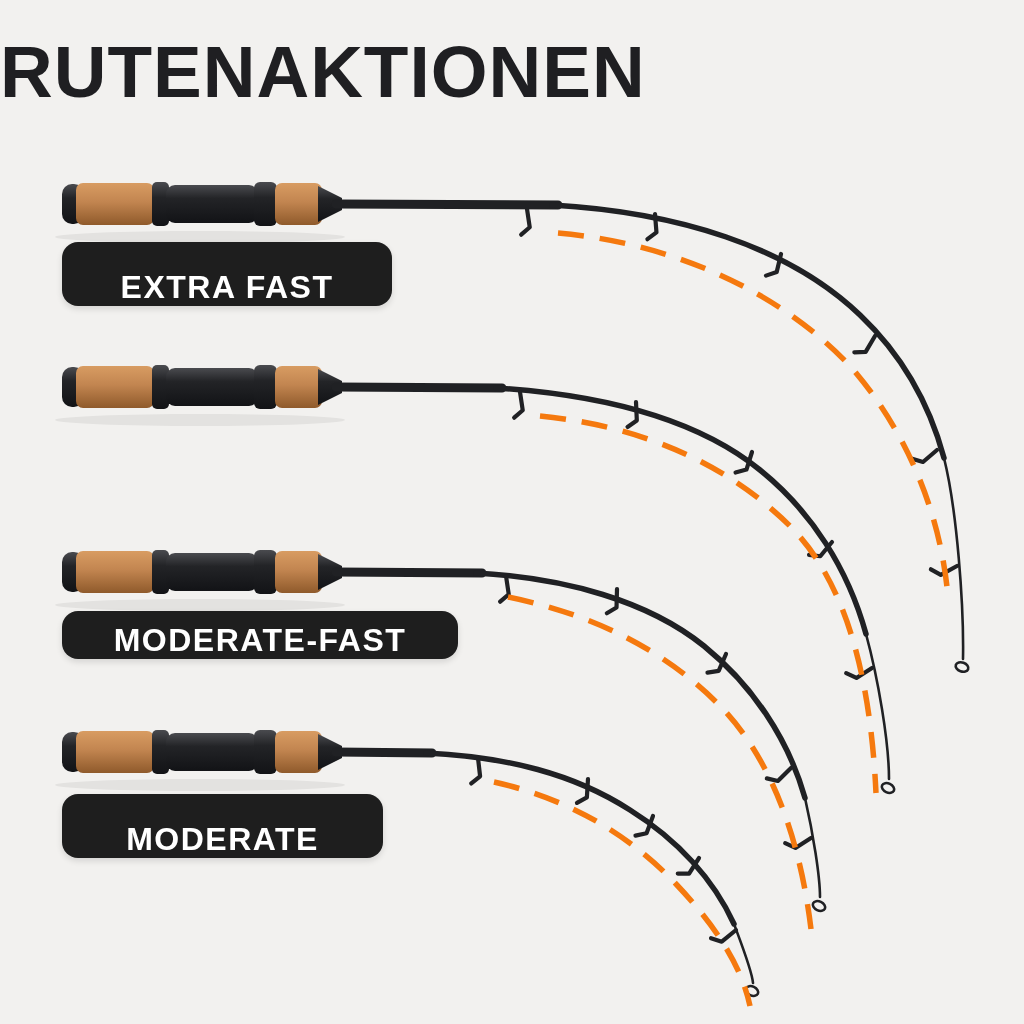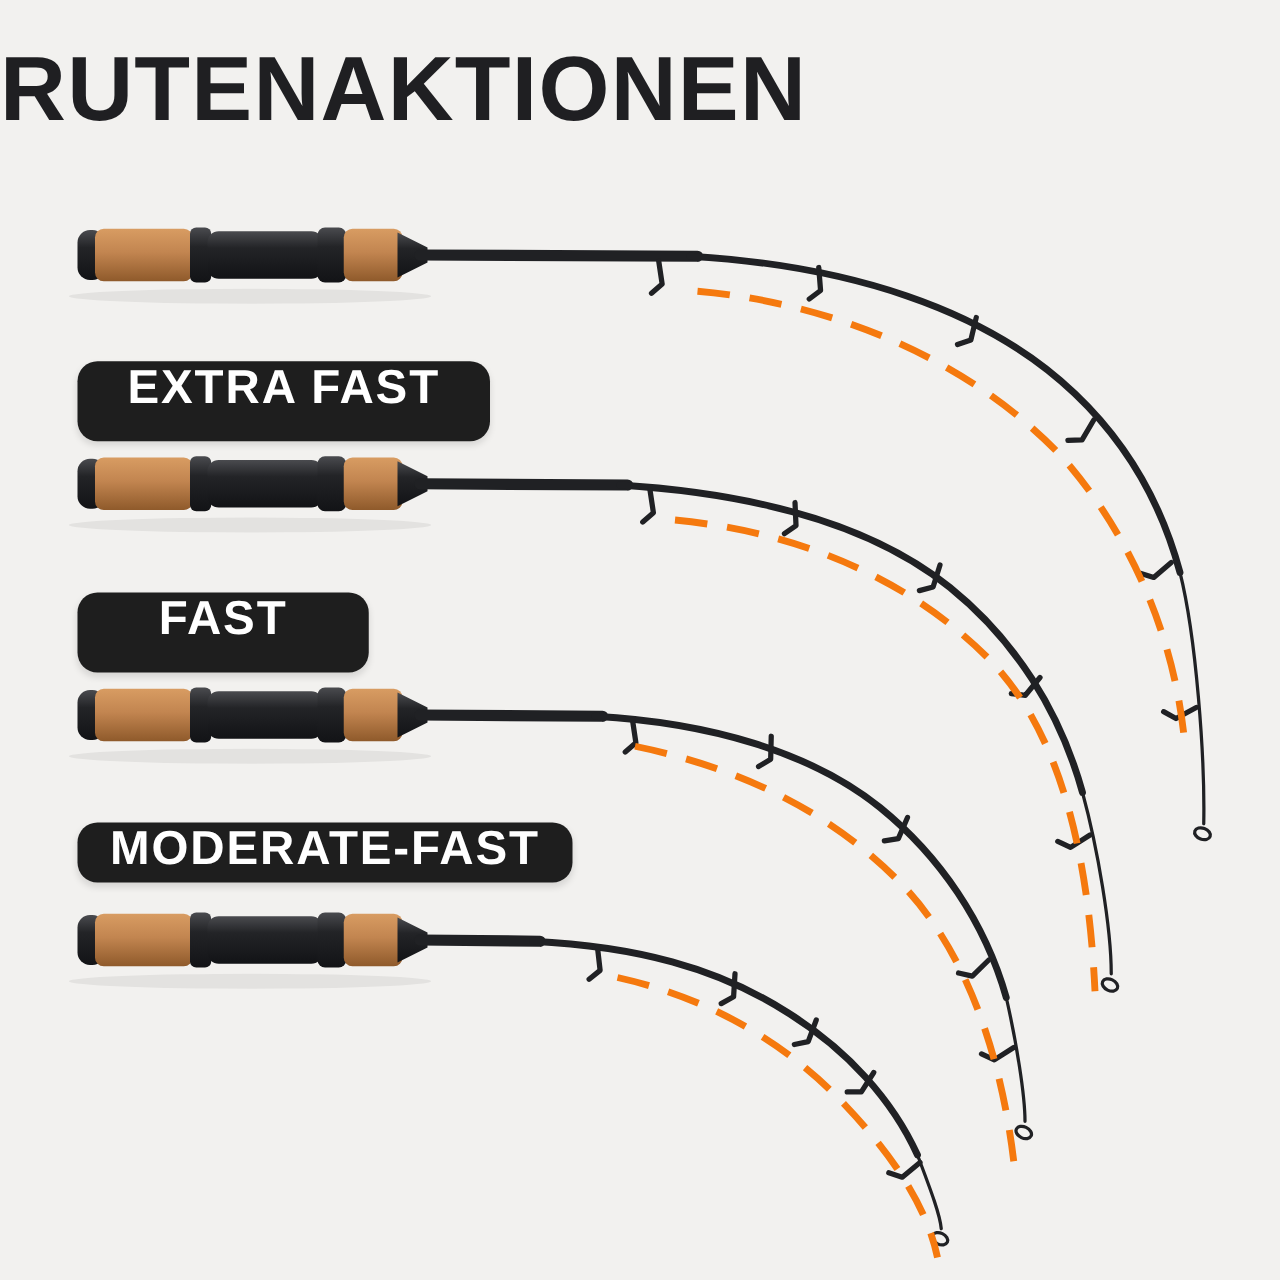--- a/index.html
+++ b/index.html
@@ -13,25 +13,24 @@
     position:absolute;left:0;right:0;top:30px;
     font-size:73px;font-weight:800;letter-spacing:1px;
     color:var(--title-text,#1f1f22);
   }
   .diagram{position:absolute;left:0;top:0;}
   .action-label{
     position:absolute;
     background:var(--label-background,#1e1e1e);
     color:var(--label-text,#ffffff);
     border-radius:16px;
-    display:flex;align-items:flex-start;justify-content:center;
-    font-size:38px;font-weight:bold;letter-spacing:1.5px;
+    display:flex;align-items:flex-end;justify-content:center;
+    font-size:32px;font-weight:bold;letter-spacing:1.5px;
     box-shadow:0 3px 6px rgba(0,0,0,0.12);
     white-space:nowrap;
-    margin-top:47px;
   }
   .label-1{left:62px;top:242px;width:330px;height:64px;}
   .label-2{left:62px;top:427px;width:233px;height:64px;}
   .label-3{left:62px;top:611px;width:396px;height:48px;}
   .label-4{left:62px;top:794px;width:321px;height:64px;}
 
   .blank{fill:none;stroke:var(--rod-blank,#202124);stroke-linecap:round;}
   .blank.thick{stroke-width:9;}
   .blank.mid{stroke-width:5.5;}
   .blank.thin{stroke-width:2.6;}
@@ -126,20 +125,20 @@
       <use href="#guideShape" class="guide" transform="translate(699,858) rotate(45)"></use>
       <use href="#guideShape" class="guide" transform="translate(736,930) rotate(63)"></use>
       <ellipse class="tiploop" cx="0" cy="0" rx="6.5" ry="4.5" transform="translate(752,991) rotate(25)"></ellipse>
       <path class="bendline" d="M494 782 C566 798 628 833 676 884 C712 922 741 963 750 1006"></path>
     </g>
   </svg>
 
   <div class="action-label label-1">
     <span>EXTRA FAST</span>
   </div>
-  <div class="action-label label-2">
-    <span>FAST</span>
-  </div>
   <div class="action-label label-3">
     <span>MODERATE-FAST</span>
+  </div>
+  <div class="action-label label-4">
+    <span>MODERATE</span>
   </div>
 
 </div>
 
 </body></html>

